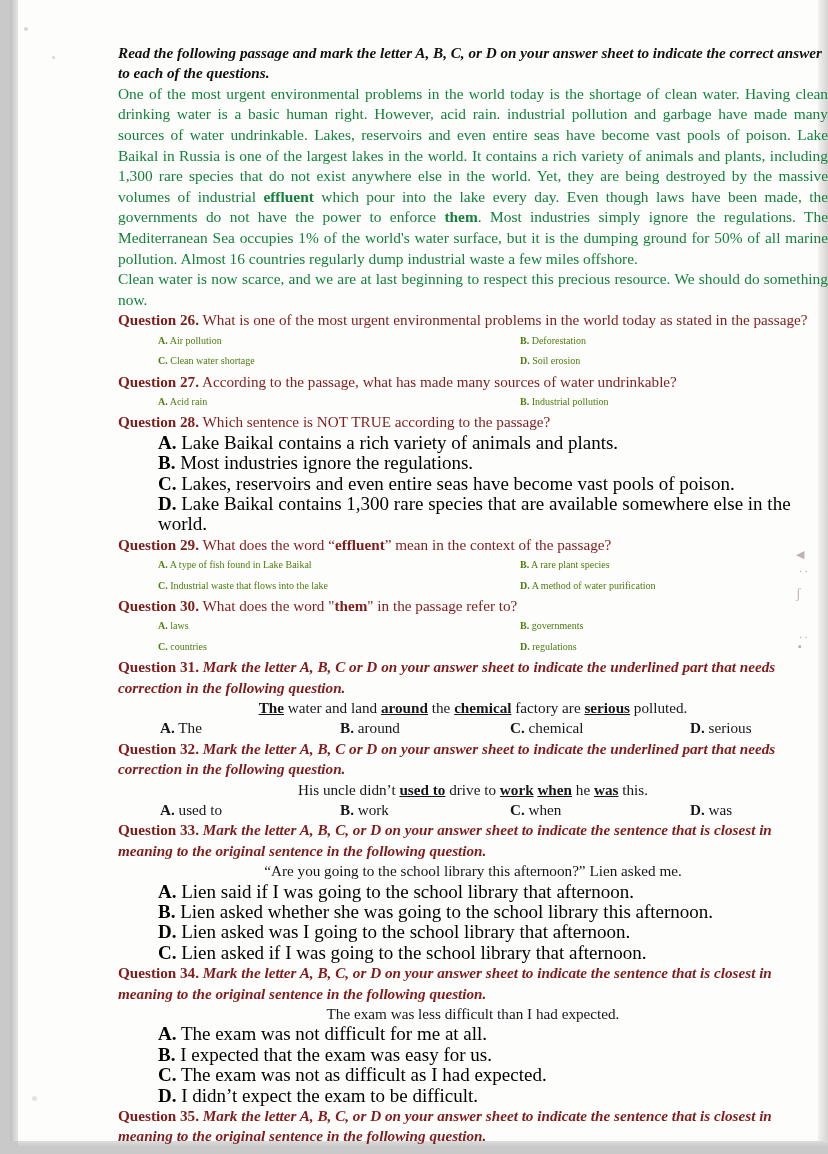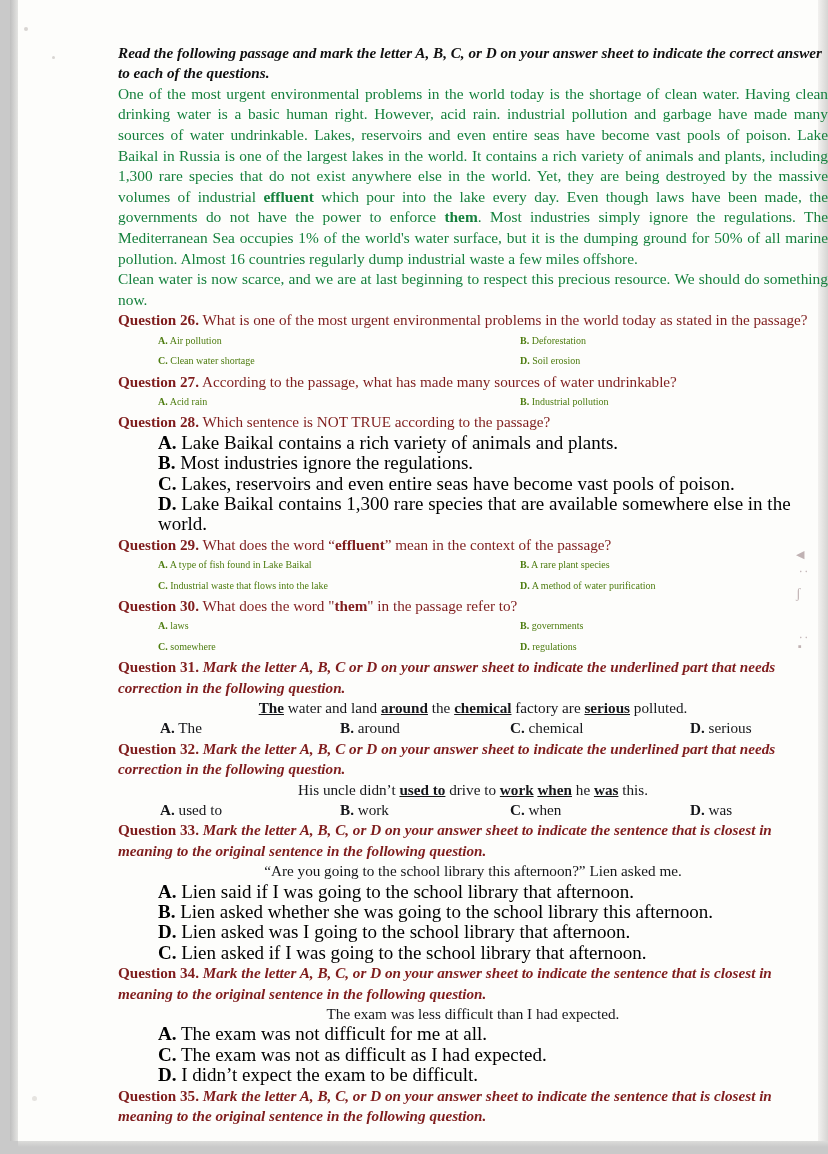--- a/index.html
+++ b/index.html
@@ -201,21 +201,21 @@
       <span class="col1"><span class="lt">C.</span><span> Industrial waste that flows into the lake</span></span>
       <span class="col2"><span class="lt">D.</span><span> A method of water purification</span></span>
     </div>
 
     <p class="qline"><span class="qnum">Question 30.</span><span> What does the word "</span><b class="bd">them</b><span>" in the passage refer to?</span></p>
     <div class="opt-two">
       <span class="col1"><span class="lt">A.</span><span> laws</span></span>
       <span class="col2"><span class="lt">B.</span><span> governments</span></span>
     </div>
     <div class="opt-two">
-      <span class="col1"><span class="lt">C.</span><span> somewhere</span></span>
+      <span class="col1"><span class="lt">C.</span><span> countries</span></span>
       <span class="col2"><span class="lt">D.</span><span> regulations</span></span>
     </div>
 
     <p class="qline"><span class="qnum">Question 31.</span><span class="qinstr"> Mark the letter A, B, C or D on your answer sheet to indicate the underlined part that needs correction in the following question.</span></p>
     <p class="stem"><b class="ul">The</b><span> water and land </span><b class="ul">around</b><span> the </span><b class="ul">chemical</b><span> factory are </span><b class="ul">serious</b><span> polluted.</span></p>
     <div class="opt-four">
       <span class="c1"><span class="lt">A.</span><span> The</span></span>
       <span class="c2"><span class="lt">B.</span><span> around</span></span>
       <span class="c3"><span class="lt">C.</span><span> chemical</span></span>
       <span class="c4"><span class="lt">D.</span><span> serious</span></span>
@@ -233,19 +233,20 @@
     <p class="qline"><span class="qnum">Question 33.</span><span class="qinstr"> Mark the letter A, B, C, or D on your answer sheet to indicate the sentence that is closest in meaning to the original sentence in the following question.</span></p>
     <p class="stem">“Are you going to the school library this afternoon?” Lien asked me.</p>
     <div class="opt-one"><span class="lt">A.</span><span> Lien said if I was going to the school library that afternoon.</span></div>
     <div class="opt-one"><span class="lt">B.</span><span> Lien asked whether she was going to the school library this afternoon.</span></div>
     <div class="opt-one"><span class="lt">D.</span><span> Lien asked was I going to the school library that afternoon.</span></div>
     <div class="opt-one"><span class="lt">C.</span><span> Lien asked if I was going to the school library that afternoon.</span></div>
 
     <p class="qline"><span class="qnum">Question 34.</span><span class="qinstr"> Mark the letter A, B, C, or D on your answer sheet to indicate the sentence that is closest in meaning to the original sentence in the following question.</span></p>
     <p class="stem">The exam was less difficult than I had expected.</p>
     <div class="opt-one"><span class="lt">A.</span><span> The exam was not difficult for me at all.</span></div>
+    <div class="opt-one"><span class="lt">B.</span><span> I expected that the exam was easy for us.</span></div>
     <div class="opt-one"><span class="lt">C.</span><span> The exam was not as difficult as I had expected.</span></div>
     <div class="opt-one"><span class="lt">D.</span><span> I didn’t expect the exam to be difficult.</span></div>
 
     <p class="qline"><span class="qnum">Question 35.</span><span class="qinstr"> Mark the letter A, B, C, or D on your answer sheet to indicate the sentence that is closest in meaning to the original sentence in the following question.</span></p>
 
   </div>
 </div>
 
 </body></html>

